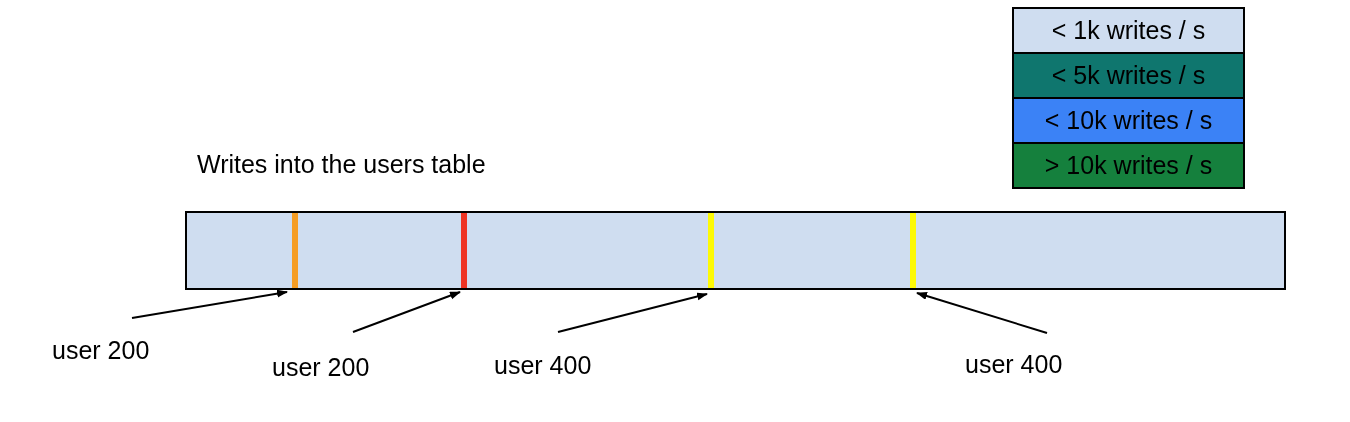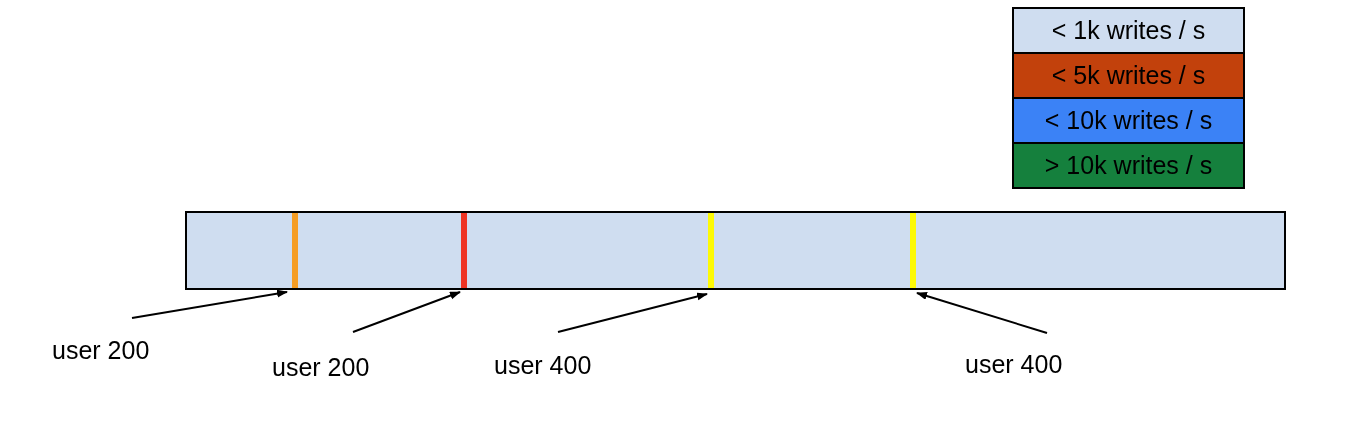--- a/index.html
+++ b/index.html
@@ -86,24 +86,25 @@
   #label-user-100 { left: 52px;  top: 336px; }
   #label-user-200 { left: 272px; top: 353px; }
   #label-user-300 { left: 494px; top: 351px; }
   #label-user-400 { left: 965px; top: 350px; }
 </style>
 </head>
 <body>
 
 <div id="canvas">
 
+  <div id="title">Writes into the users table</div>
 
   <div id="legend">
     <div class="legend-row" style="background: rgb(207, 221, 240);">&lt; 1k writes / s</div>
-    <div class="legend-row" style="background: #c2410c;">&lt; 5k writes / s</div>
+    <div class="legend-row" style="background: #0f766e;">&lt; 5k writes / s</div>
     <div class="legend-row" style="background: #3b82f6;">&lt; 10k writes / s</div>
     <div class="legend-row" style="background: #15803d;">&gt; 10k writes / s</div>
   </div>
 
   <div id="bar" style="background: rgb(207, 221, 240);">
     <div class="stripe" id="stripe-user-100" style="background: rgb(245, 157, 36);"></div>
     <div class="stripe" id="stripe-user-200" style="background: rgb(238, 52, 36);"></div>
     <div class="stripe" id="stripe-user-300" style="background: rgb(253, 249, 6);"></div>
     <div class="stripe" id="stripe-user-400" style="background: rgb(253, 249, 6);"></div>
   </div>

